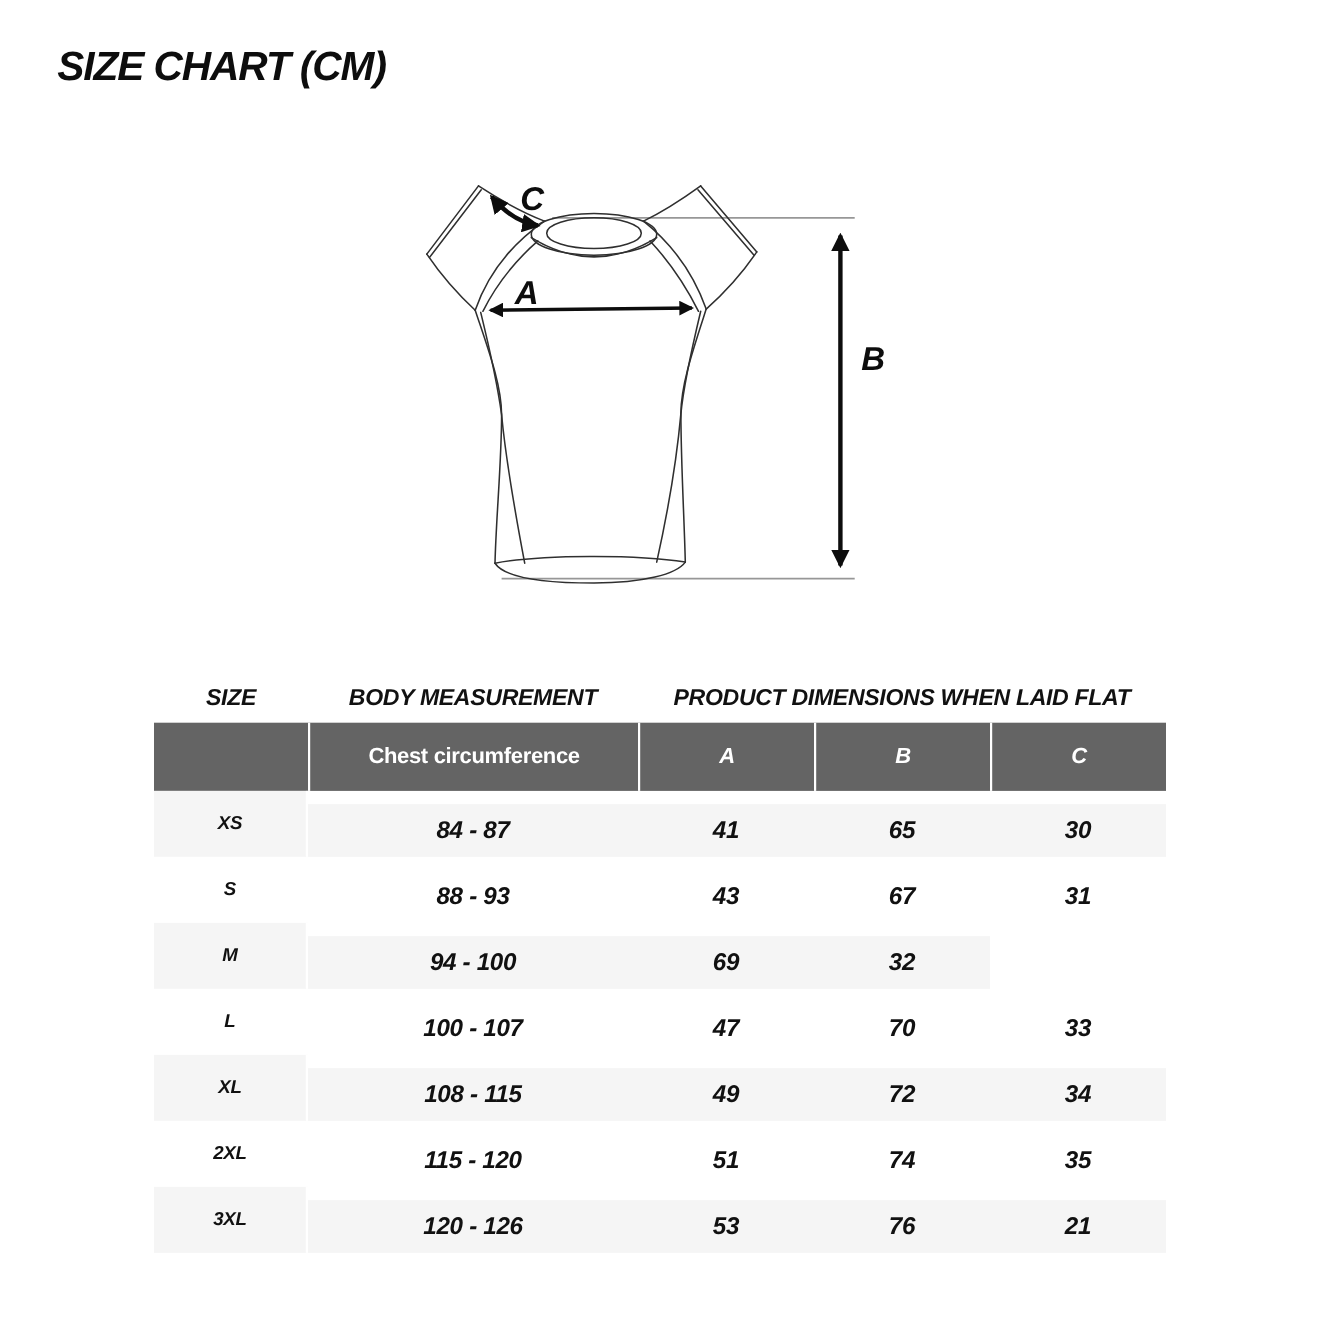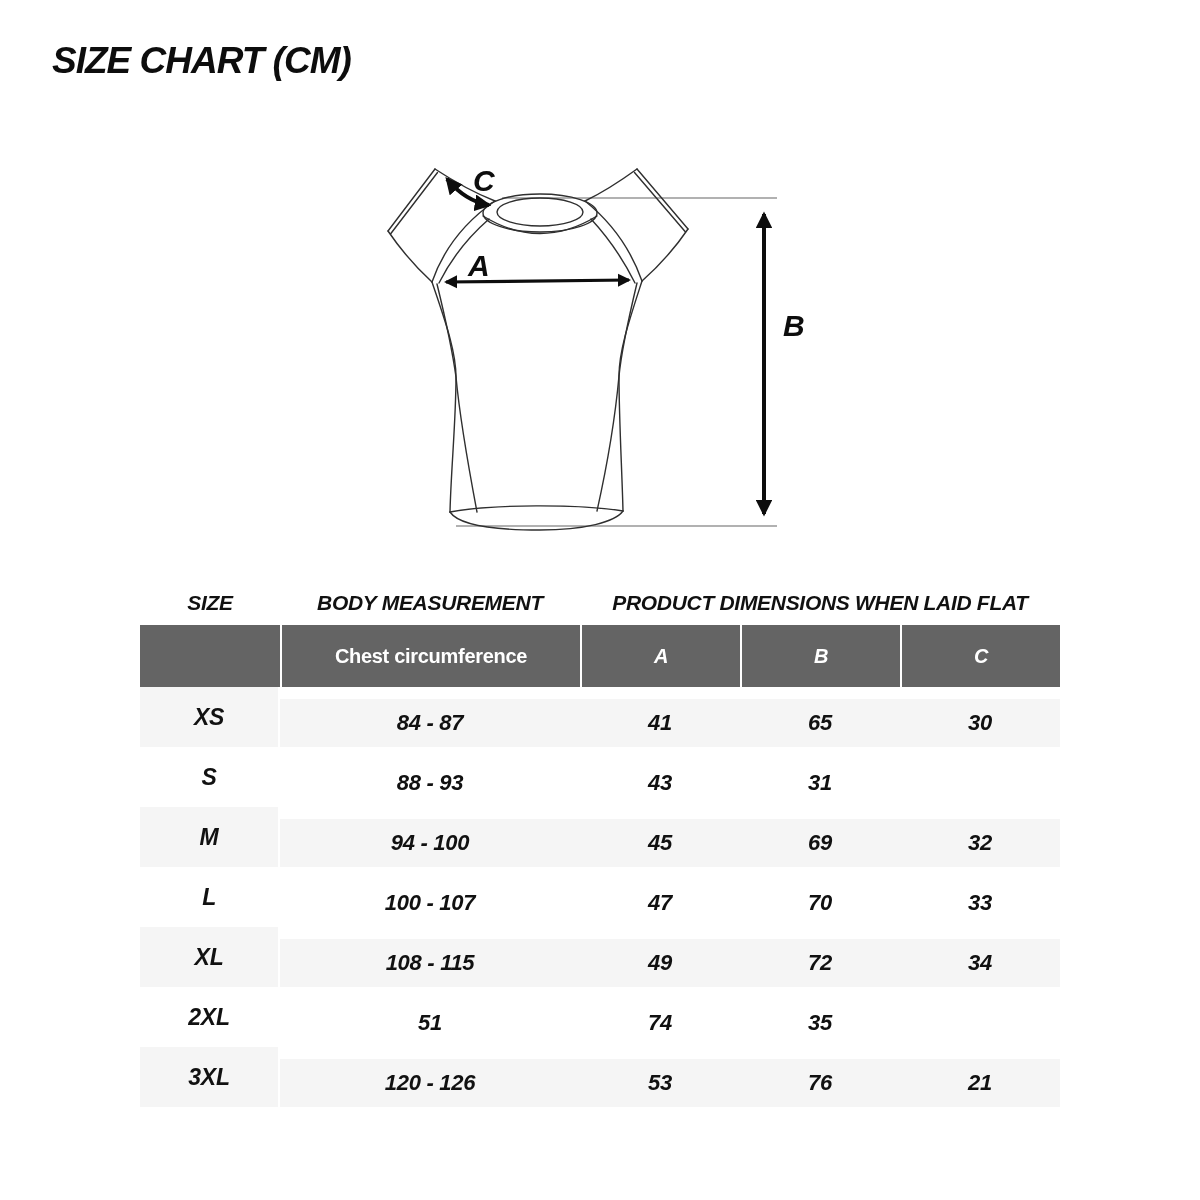--- a/index.html
+++ b/index.html
@@ -8,21 +8,21 @@
     font-family:"Liberation Sans", sans-serif;color:#111111;overflow:hidden;
   }
   .page-title{
     position:absolute;left:52px;top:40px;
     font-size:37px;font-weight:bold;font-style:italic;letter-spacing:-1px;
     color:#0d0d0d;white-space:nowrap;
   }
   .diagram-svg{position:absolute;left:0;top:0;width:1200px;height:1200px;}
 
   
-  .size-table{position:absolute;left:140px;top:580px;width:920px;}
+  .size-table{position:absolute;left:140px;top:612px;width:920px;}
   .trow{display:grid;grid-template-columns:140px 300px 160px 160px 160px;}
   .trow.group{height:45px;}
   .trow.gray{height:62px;}
   .trow.data{height:60px;}
   .cell{display:flex;align-items:center;justify-content:center;}
 
   .group-h{
     font-size:21px;font-weight:bold;font-style:italic;color:#111;
     letter-spacing:-0.3px;white-space:nowrap;
   }
@@ -30,21 +30,21 @@
 
   .gray .cell{background:#646464;}
   .gray .cell + .cell{border-left:2px solid #ffffff;}
   .sub-h{color:#ffffff;font-weight:bold;font-size:20px;letter-spacing:-0.3px;}
   .sub-h.it{font-style:italic;}
 
   .data .cell:first-child{border-right:2px solid #ffffff;}
   .data:nth-child(odd) .cell{background:#f5f5f5;}   
   .data:nth-child(even) .cell{background:#ffffff;}  
 
-  .size-lbl{font-size:23px;font-weight:bold;font-style:italic;letter-spacing:-0.3px;}
+  .size-lbl{font-size:17px;font-weight:bold;font-style:italic;letter-spacing:-0.3px;}
   .val{font-size:22px;font-weight:bold;font-style:italic;letter-spacing:-0.3px;margin-top:12px;}
 
   .dg-line{stroke:#2f2f2f;stroke-width:1.4;fill:none;stroke-linecap:round;}
   .dg-ref{stroke:#979797;stroke-width:1.6;fill:none;}
   .dg-arrow{stroke:#0d0d0d;fill:none;stroke-linecap:butt;}
   .dg-label{font-family:"Liberation Sans",sans-serif;font-size:30px;font-weight:bold;font-style:italic;fill:#0d0d0d;}
 </style>
 </head>
 <body>
 
@@ -120,45 +120,46 @@
     <div class="cell size-lbl">XS</div>
     <div class="cell val">84 - 87</div>
     <div class="cell val">41</div>
     <div class="cell val">65</div>
     <div class="cell val">30</div>
   </div>
   <div class="trow data">
     <div class="cell size-lbl">S</div>
     <div class="cell val">88 - 93</div>
     <div class="cell val">43</div>
+    <div class="cell val">67</div>
     <div class="cell val">31</div>
   </div>
   <div class="trow data">
     <div class="cell size-lbl">M</div>
     <div class="cell val">94 - 100</div>
-    <div class="cell val">45</div>
     <div class="cell val">69</div>
     <div class="cell val">32</div>
   </div>
   <div class="trow data">
     <div class="cell size-lbl">L</div>
     <div class="cell val">100 - 107</div>
     <div class="cell val">47</div>
     <div class="cell val">70</div>
     <div class="cell val">33</div>
   </div>
   <div class="trow data">
     <div class="cell size-lbl">XL</div>
     <div class="cell val">108 - 115</div>
     <div class="cell val">49</div>
     <div class="cell val">72</div>
     <div class="cell val">34</div>
   </div>
   <div class="trow data">
     <div class="cell size-lbl">2XL</div>
+    <div class="cell val">115 - 120</div>
     <div class="cell val">51</div>
     <div class="cell val">74</div>
     <div class="cell val">35</div>
   </div>
   <div class="trow data">
     <div class="cell size-lbl">3XL</div>
     <div class="cell val">120 - 126</div>
     <div class="cell val">53</div>
     <div class="cell val">76</div>
     <div class="cell val">21</div>

